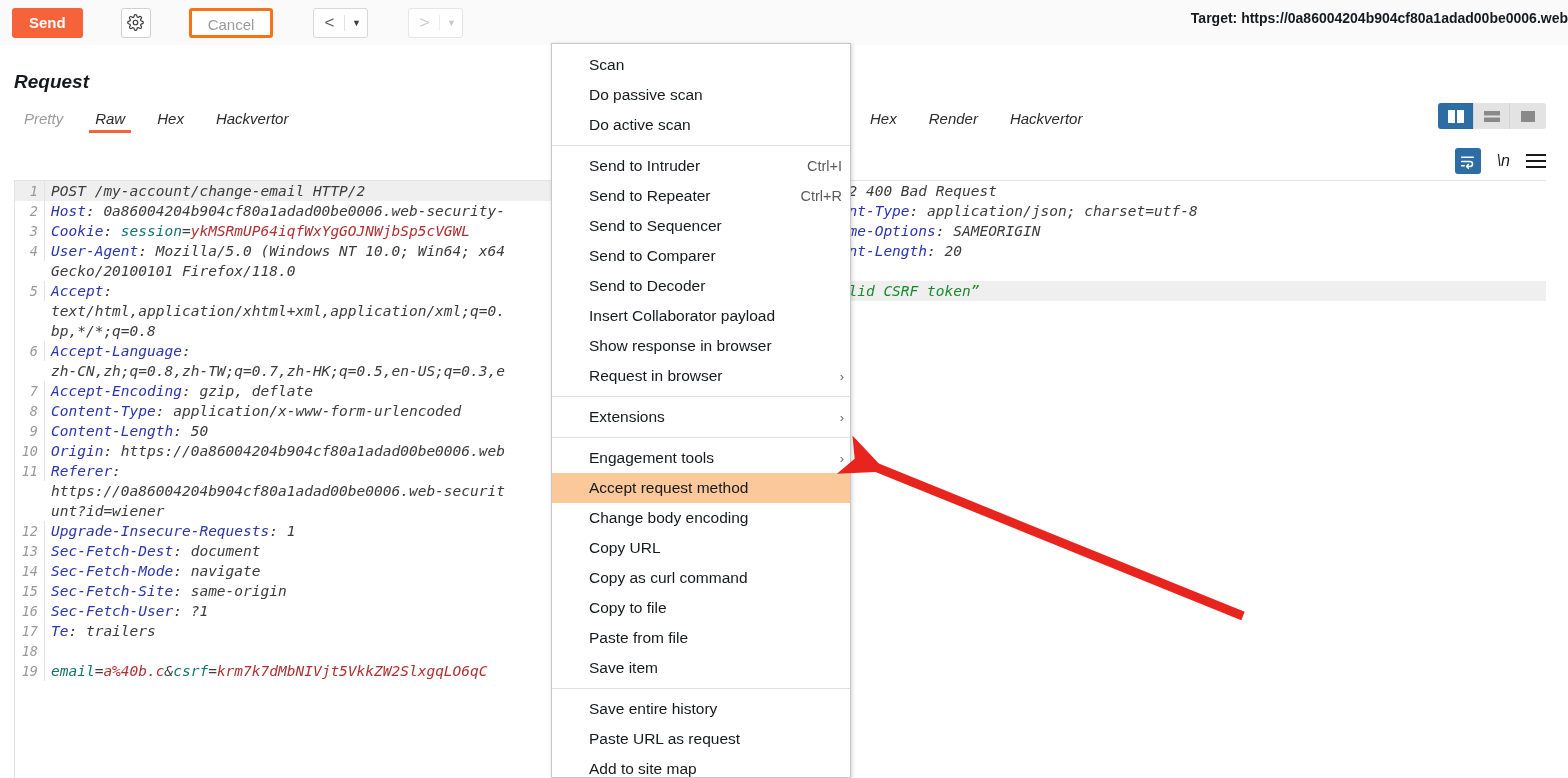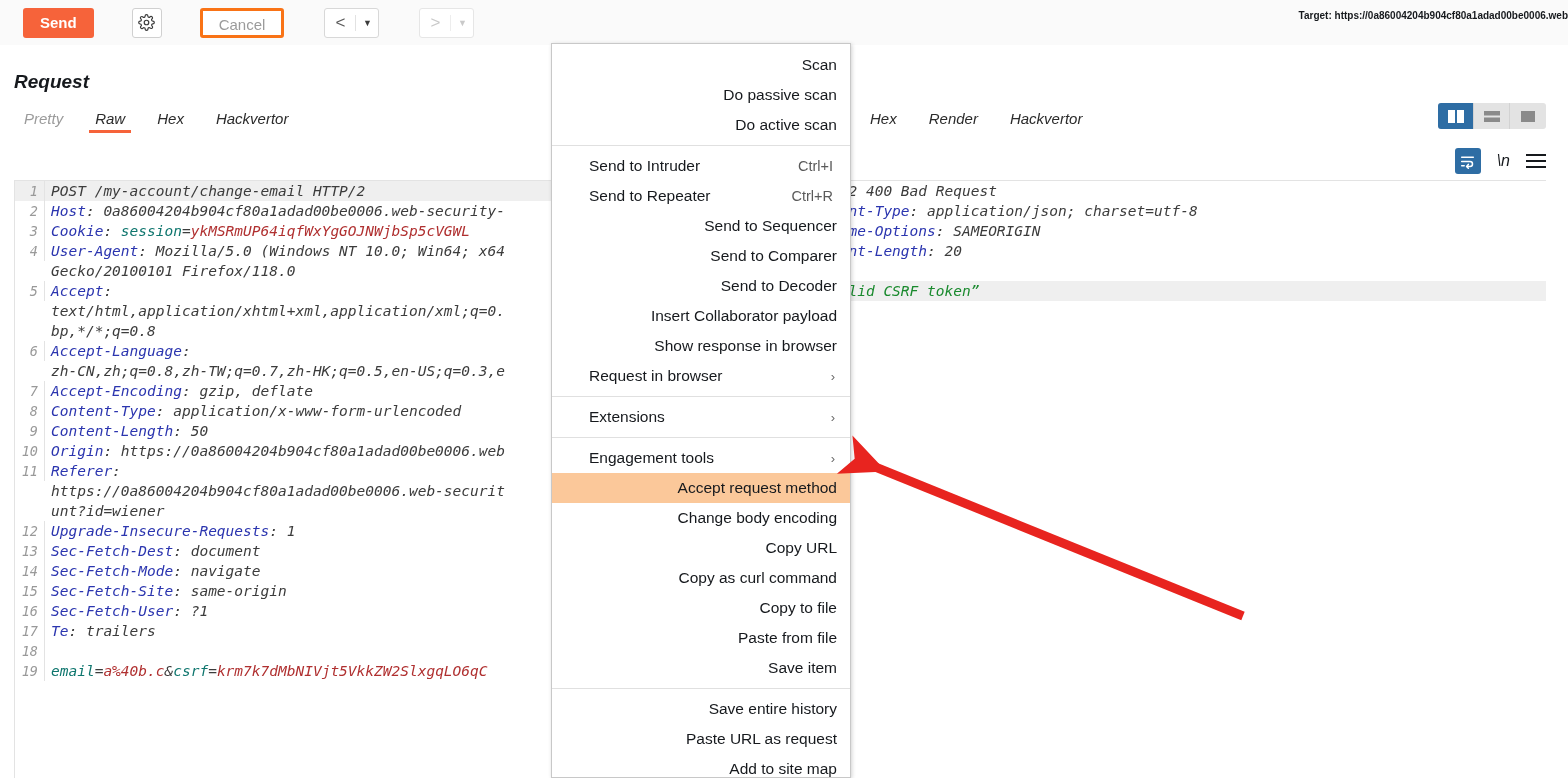--- a/index.html
+++ b/index.html
@@ -10,21 +10,21 @@
     overflow: hidden;
   }
   #app { position: relative; width: 1568px; height: 778px; }
 
   
   .toolbar {
     position: absolute; top: 0; left: 0;
     width: 1568px; height: 45px;
     background: #fafafa;
     display: flex; align-items: center;
-    padding-left: 23px;
+    padding-left: 12px;
     gap: 28px;
   }
   .send-btn {
     background: #f6633a; color: #ffffff;
     font-weight: bold; font-size: 15px;
     border: none; border-radius: 3px;
     height: 30px; padding: 0 17px;
     cursor: pointer; line-height: 30px;
   }
   .gear-btn {
@@ -53,21 +53,21 @@
   .navgroup.disabled .nav-main { color: #c9c9c9; }
   .nav-sep { width: 1px; background: #e2e2e2; margin: 6px 0; }
   .navgroup.disabled .nav-sep { background: #ededed; }
   .nav-caret {
     width: 22px; display: flex; align-items: center; justify-content: center;
     font-size: 9px; color: #3c3c3c;
   }
   .navgroup.disabled .nav-caret { color: #c9c9c9; }
   .target-label {
     position: absolute; right: 0px; top: 10px;
-    font-size: 10px; font-weight: bold; color: #16191d;
+    font-size: 14px; font-weight: bold; color: #16191d;
     white-space: nowrap;
   }
 
   
   .panel-divider {
     position: absolute; left: 783px; top: 45px;
     width: 1px; height: 733px; background: #e3e3e3;
   }
   .panel { position: absolute; top: 45px; height: 733px; font-style: italic; }
   .panel-left  { left: 0px;   width: 783px; }
@@ -153,22 +153,22 @@
     position: absolute; left: 551px; top: 43px;
     width: 300px; height: 735px;
     background: #ffffff;
     border: 1px solid #c8c8c8;
     box-shadow: 1px 1px 4px rgba(0,0,0,0.18);
     z-index: 40; overflow: hidden;
     padding-top: 6px;
   }
   .mi {
     height: 30px; display: flex; align-items: center;
-    padding: 0 13px 0 37px; font-size: 15.5px; color: #16191d;
-    cursor: pointer; position: relative; justify-content: flex-end;
+    padding: 0 4px 0 37px; font-size: 15.5px; color: #16191d;
+    cursor: pointer; position: relative;
   }
   .mi.hl { background: #fbc89a; }
   .mi .accel {
     margin-left: auto; color: #5a5a5a; font-size: 14.5px;
     padding-right: 4px;
   }
   .mi .arrow {
     margin-left: auto; color: #6a6a6a; font-size: 13px; padding-right: 2px;
   }
   .msep { height: 1px; background: #e0e0e0; margin: 5px 0; }

